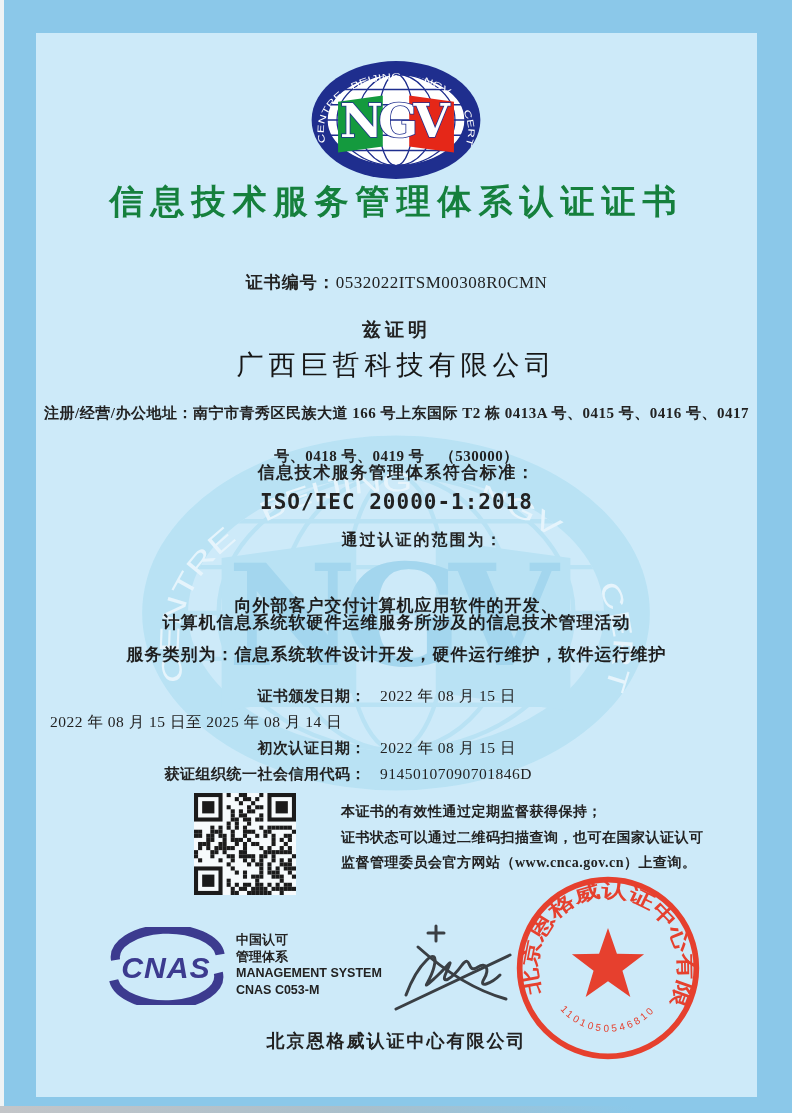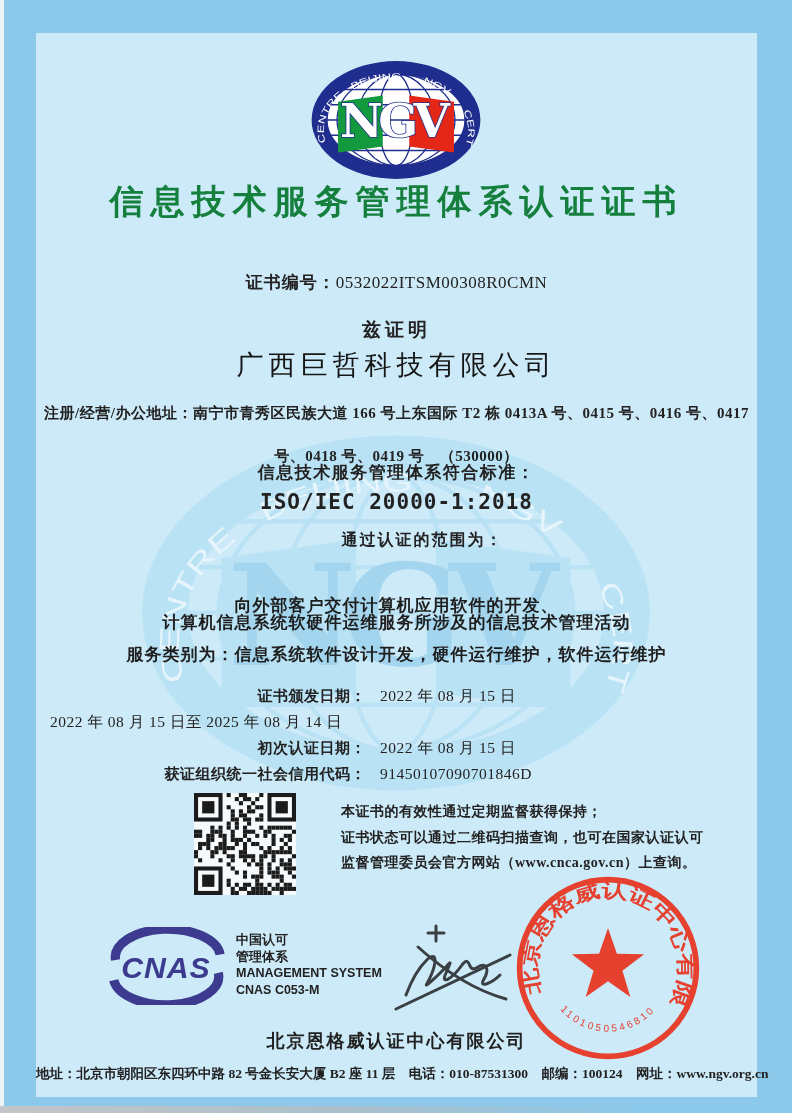--- a/index.html
+++ b/index.html
@@ -400,20 +400,19 @@
         <text font-size="20" fill="#e6402e" font-weight="bold">
           <textPath href="#sealring" textLength="355" lengthAdjust="spacingAndGlyphs">北京恩格威认证中心有限公司</textPath>
         </text>
         <path id="sealnum" d="M 44 136 A 66 66 0 0 0 156 136" fill="none"></path>
         <text font-size="10.5" fill="#e6402e" letter-spacing="3" font-family="Liberation Sans, sans-serif">
           <textPath href="#sealnum" startOffset="50%" text-anchor="middle">1101050546810</textPath>
         </text>
       </svg>
 
       <div class="center-line issuer">北京恩格威认证中心有限公司</div>
-      <div class="center-line footer">地址：北京市朝阳区东四环中路 82 号金长安大厦 B2 座 11 层　电话：010-87531300　邮编：100124　网址：www.ngv.org.cn</div>
 
     </div>
   </div>
 
   <div class="edge-left"></div>
   <div class="edge-bottom"></div>
 </div>
 
 </body></html>

